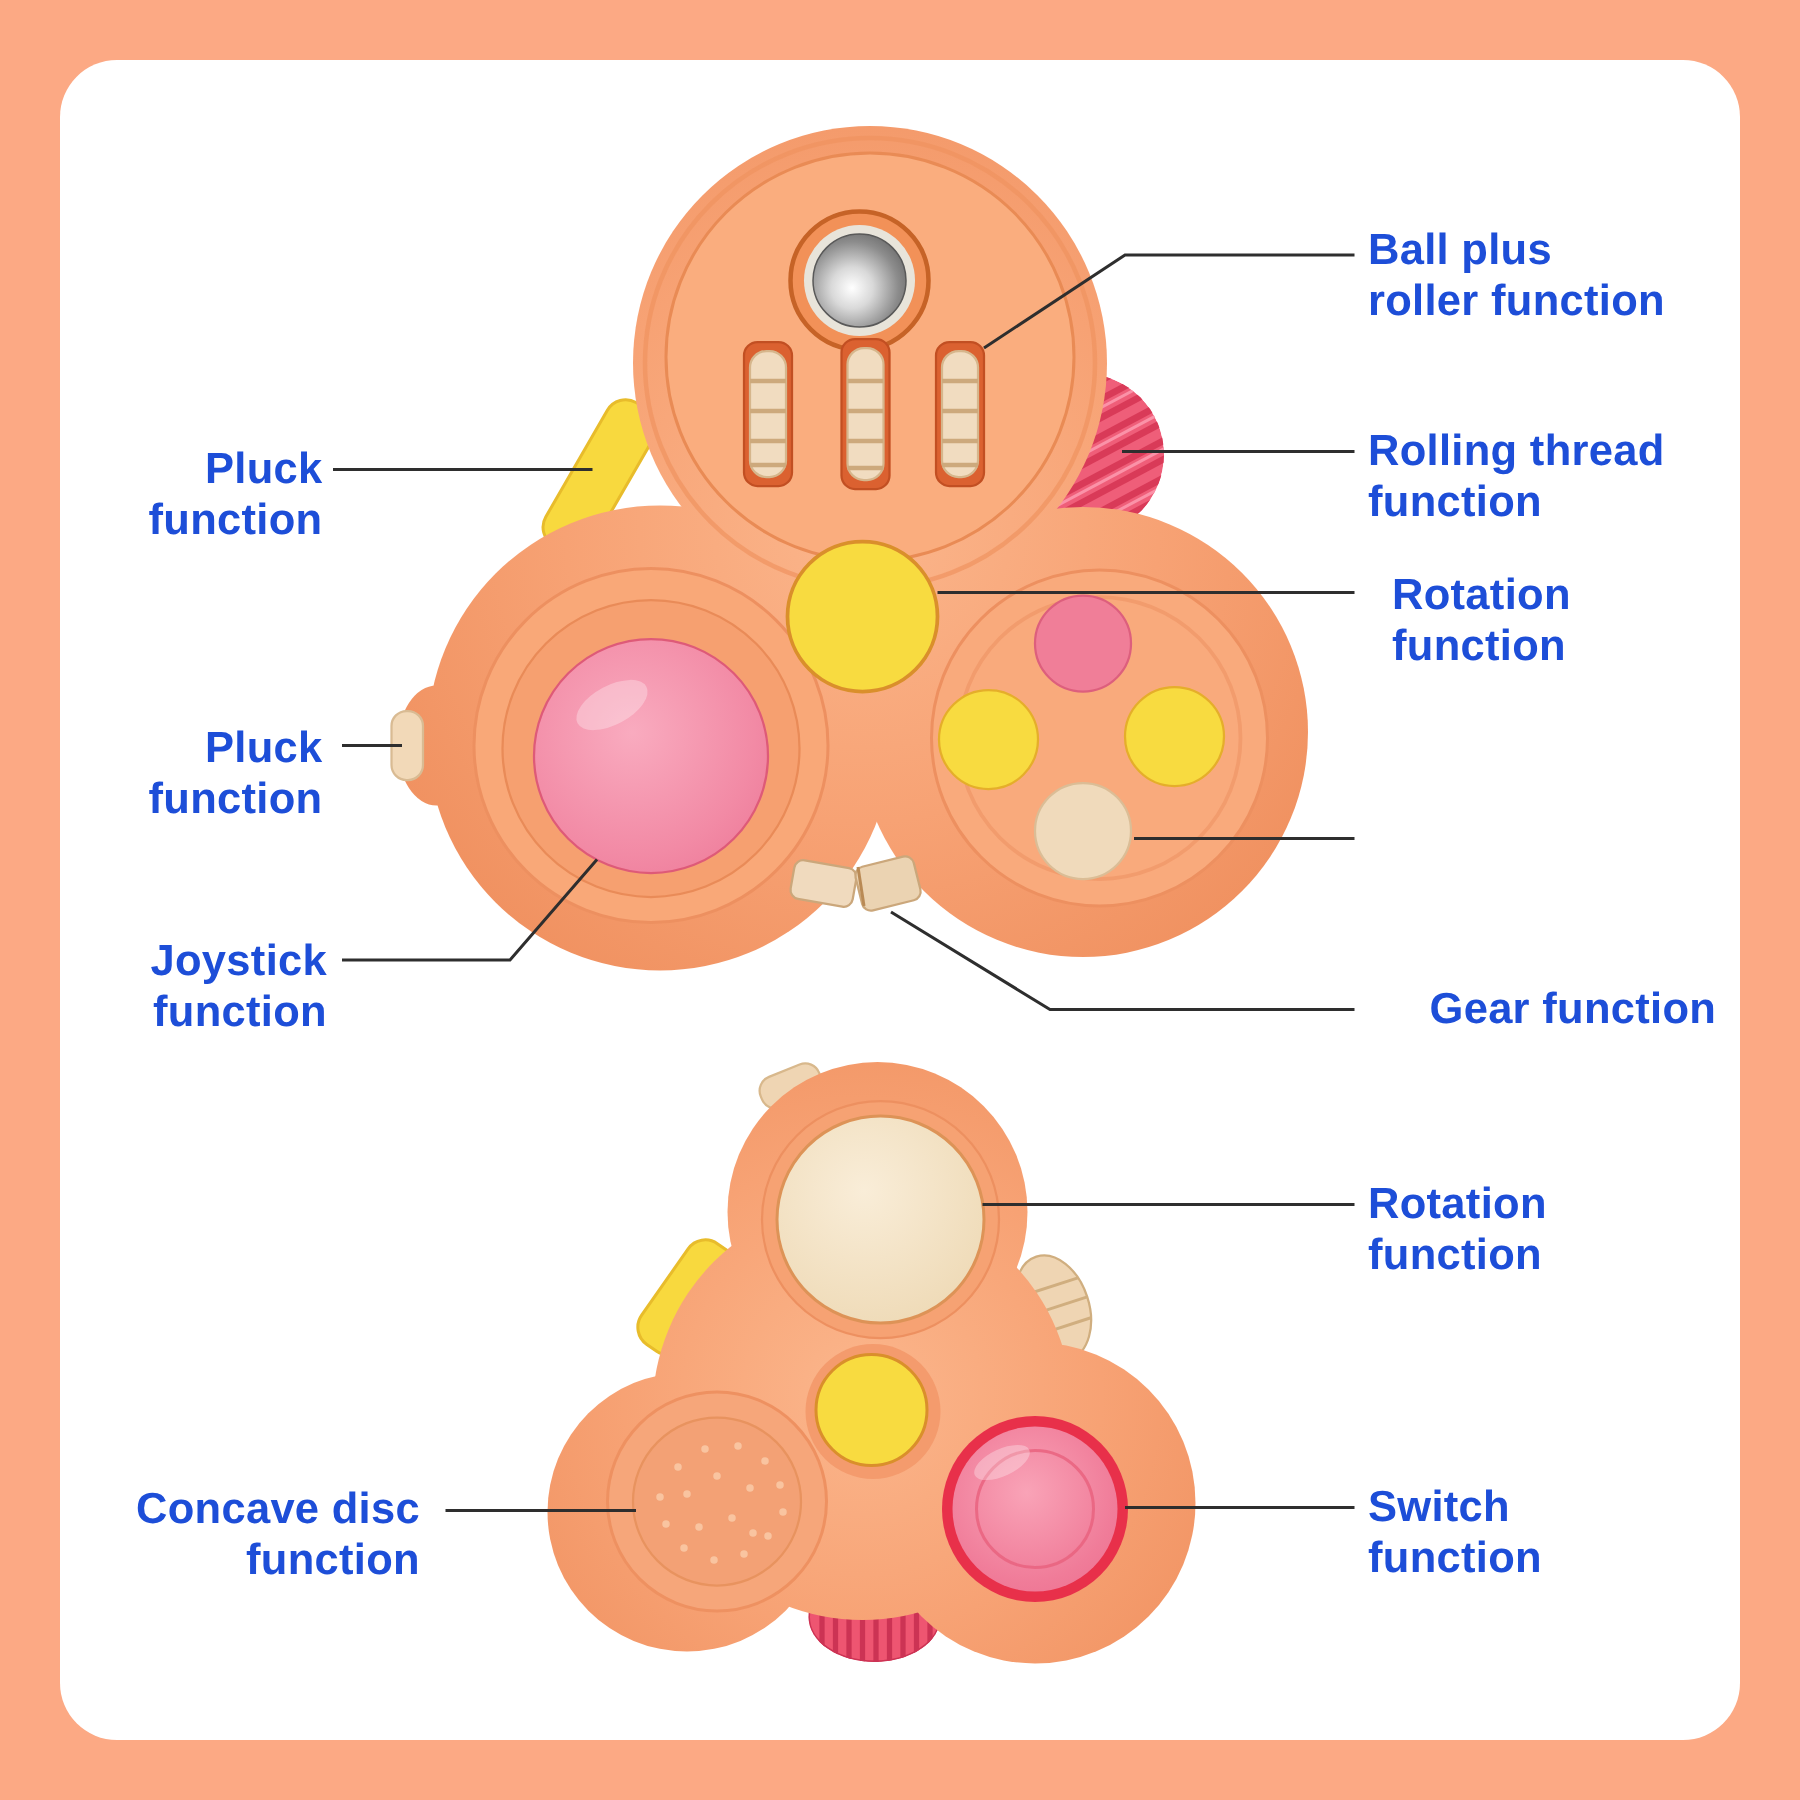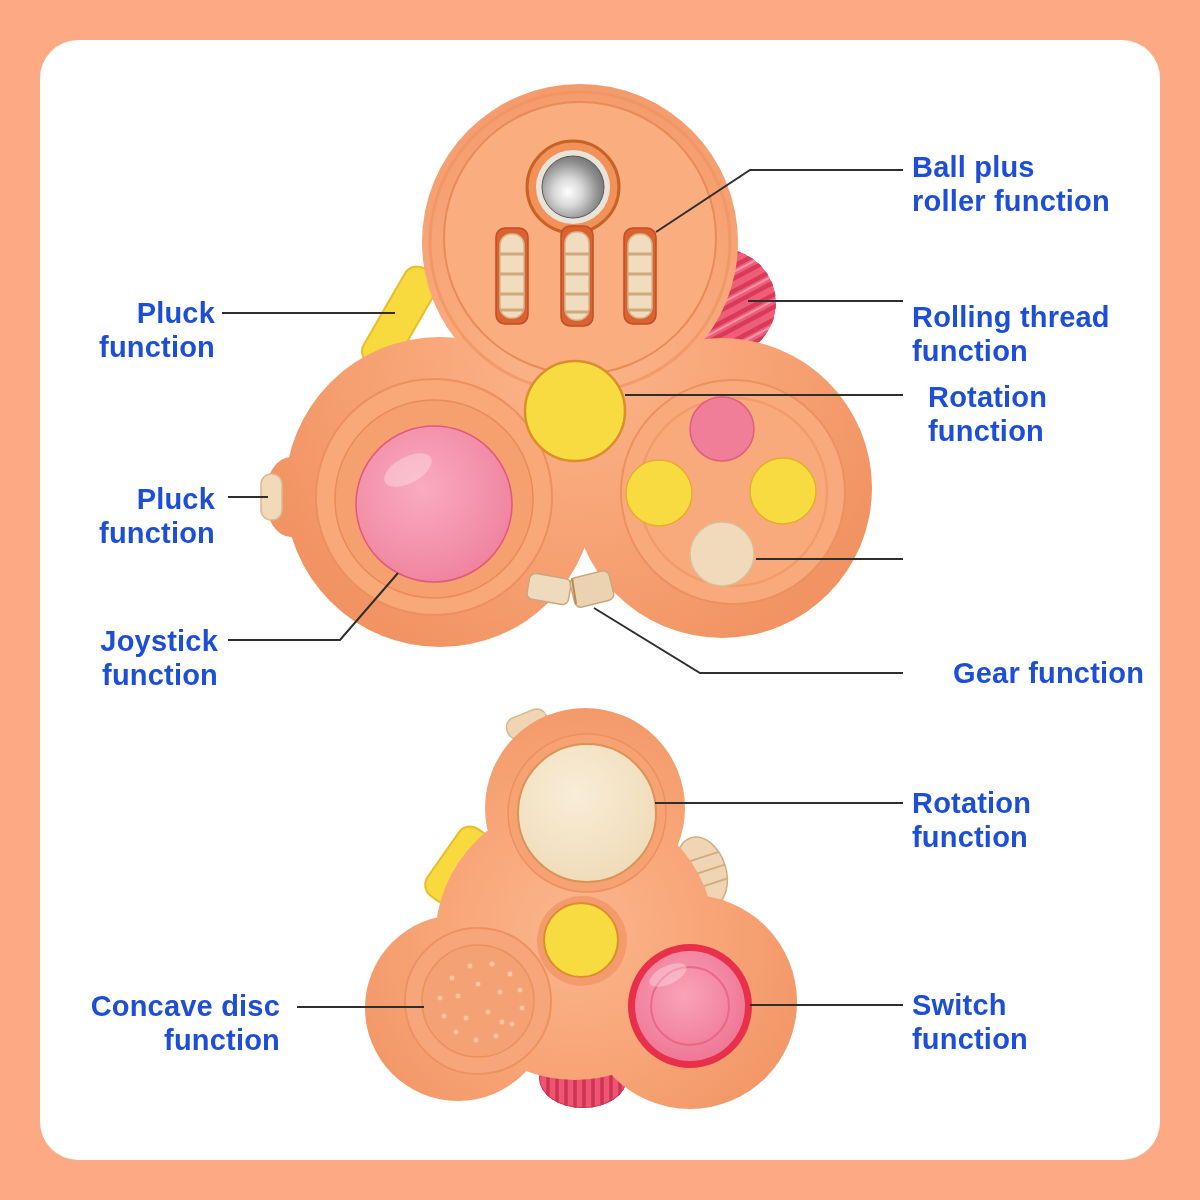--- a/index.html
+++ b/index.html
@@ -252,21 +252,21 @@
       <polyline points="228,497 268,497"></polyline>
       <polyline points="228,640 340,640 398,573"></polyline>
       <polyline points="297,1007 424,1007"></polyline>
       <polyline points="655,803 903,803"></polyline>
       <polyline points="750,1005 903,1005"></polyline>
     </g>
   </svg>
 
   <div class="label right-col" style="left:912px;top:150px;">Ball plus
 roller function</div>
-  <div class="label right-col" style="left:912px;top:300px;">Rolling thread
+  <div class="label right-col" style="left:912px;top:284px;">Rolling thread
 function</div>
   <div class="label right-col" style="left:912px;top:380px;margin-left:16px;">Rotation
 function</div>
   <div class="label right-col" style="left:912px;top:656px;margin-left:41px;">Gear function</div>
   <div class="label right-col" style="left:912px;top:786px;">Rotation
 function</div>
   <div class="label right-col" style="left:912px;top:988px;">Switch
 function</div>
 
   <div class="label left-col" style="left:40px;width:175px;top:296px;">Pluck

